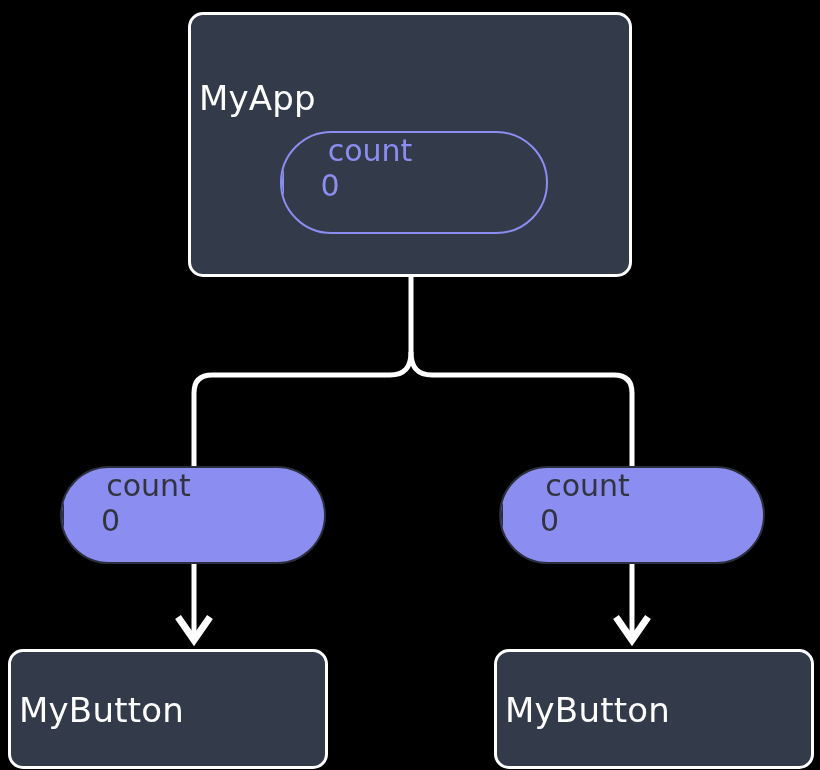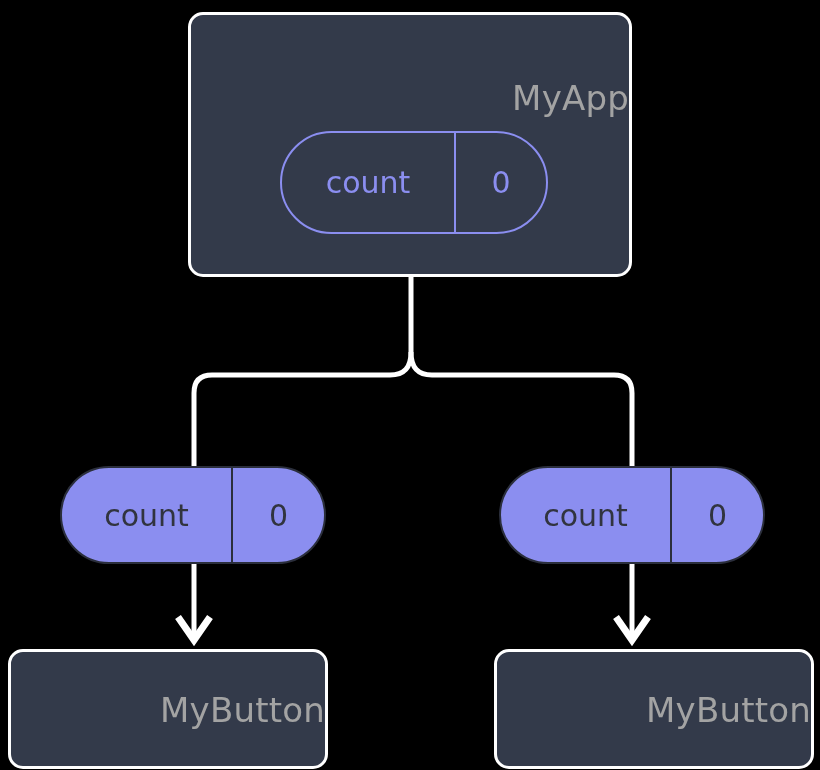--- a/index.html
+++ b/index.html
@@ -31,36 +31,38 @@
     position: absolute;
     box-sizing: border-box;
     background: #333a4a;
     border: 3px solid #ffffff;
     border-radius: 15px;
   }
   .comp-title {
     position: absolute;
     left: 0;
     right: 0;
-    text-align: right;
-    color: #a3a3a3;
+    text-align: left;
+    color: #ffffff;
     font-size: 34px;
     font-weight: 400;
     letter-spacing: 0.2px;
     white-space: nowrap;
+    padding-left: 8px;
   }
 
   
   .pill {
     position: absolute;
     box-sizing: border-box;
     display: flex;
     align-items: stretch;
     border-radius: 999px;
     overflow: hidden;
+    flex-direction: column;
   }
   .pill .pill-key,
   .pill .pill-val {
     display: flex;
     align-items: center;
     justify-content: center;
     white-space: nowrap;
     font-size: 30px;
     font-weight: 400;
   }

